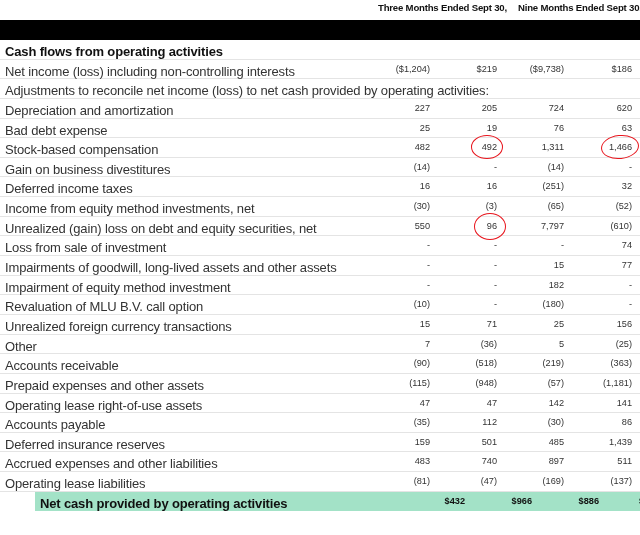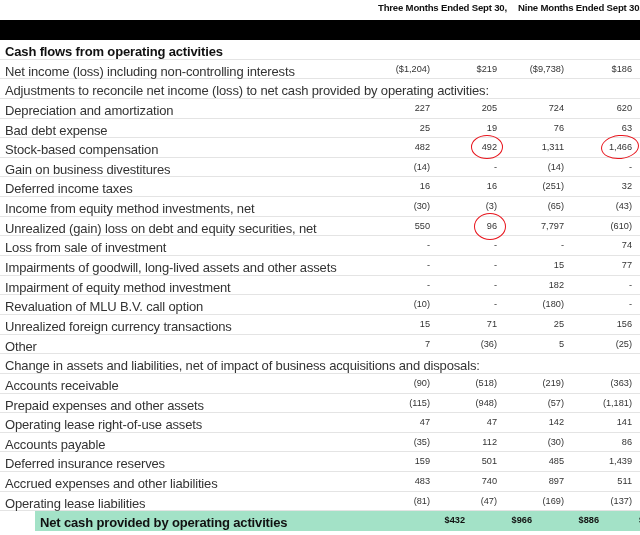--- a/index.html
+++ b/index.html
@@ -168,21 +168,21 @@
     <span class="val v0">16</span>
     <span class="val v1">16</span>
     <span class="val v2">(251)</span>
     <span class="val v3">32</span>
   </div>
   <div class="row">
     <span class="label">Income from equity method investments, net</span>
     <span class="val v0">(30)</span>
     <span class="val v1">(3)</span>
     <span class="val v2">(65)</span>
-    <span class="val v3">(43)</span>
+    <span class="val v3">(52)</span>
   </div>
   <div class="row">
     <span class="label">Unrealized (gain) loss on debt and equity securities, net</span>
     <span class="val v0">550</span>
     <span class="val v1">96</span>
     <span class="val v2">7,797</span>
     <span class="val v3">(610)</span>
     <span class="circle" style="left:474px; top:-4px; width:30px; height:25px;"></span>
   </div>
   <div class="row">
@@ -221,23 +221,20 @@
     <span class="val v3">156</span>
   </div>
   <div class="row">
     <span class="label">Other</span>
     <span class="val v0">7</span>
     <span class="val v1">(36)</span>
     <span class="val v2">5</span>
     <span class="val v3">(25)</span>
   </div>
   <div class="row">
-    <span class="label">Change in assets and liabilities, net of impact of business acquisitions and disposals:</span>
-  </div>
-  <div class="row">
     <span class="label">Accounts receivable</span>
     <span class="val v0">(90)</span>
     <span class="val v1">(518)</span>
     <span class="val v2">(219)</span>
     <span class="val v3">(363)</span>
   </div>
   <div class="row">
     <span class="label">Prepaid expenses and other assets</span>
     <span class="val v0">(115)</span>
     <span class="val v1">(948)</span>

